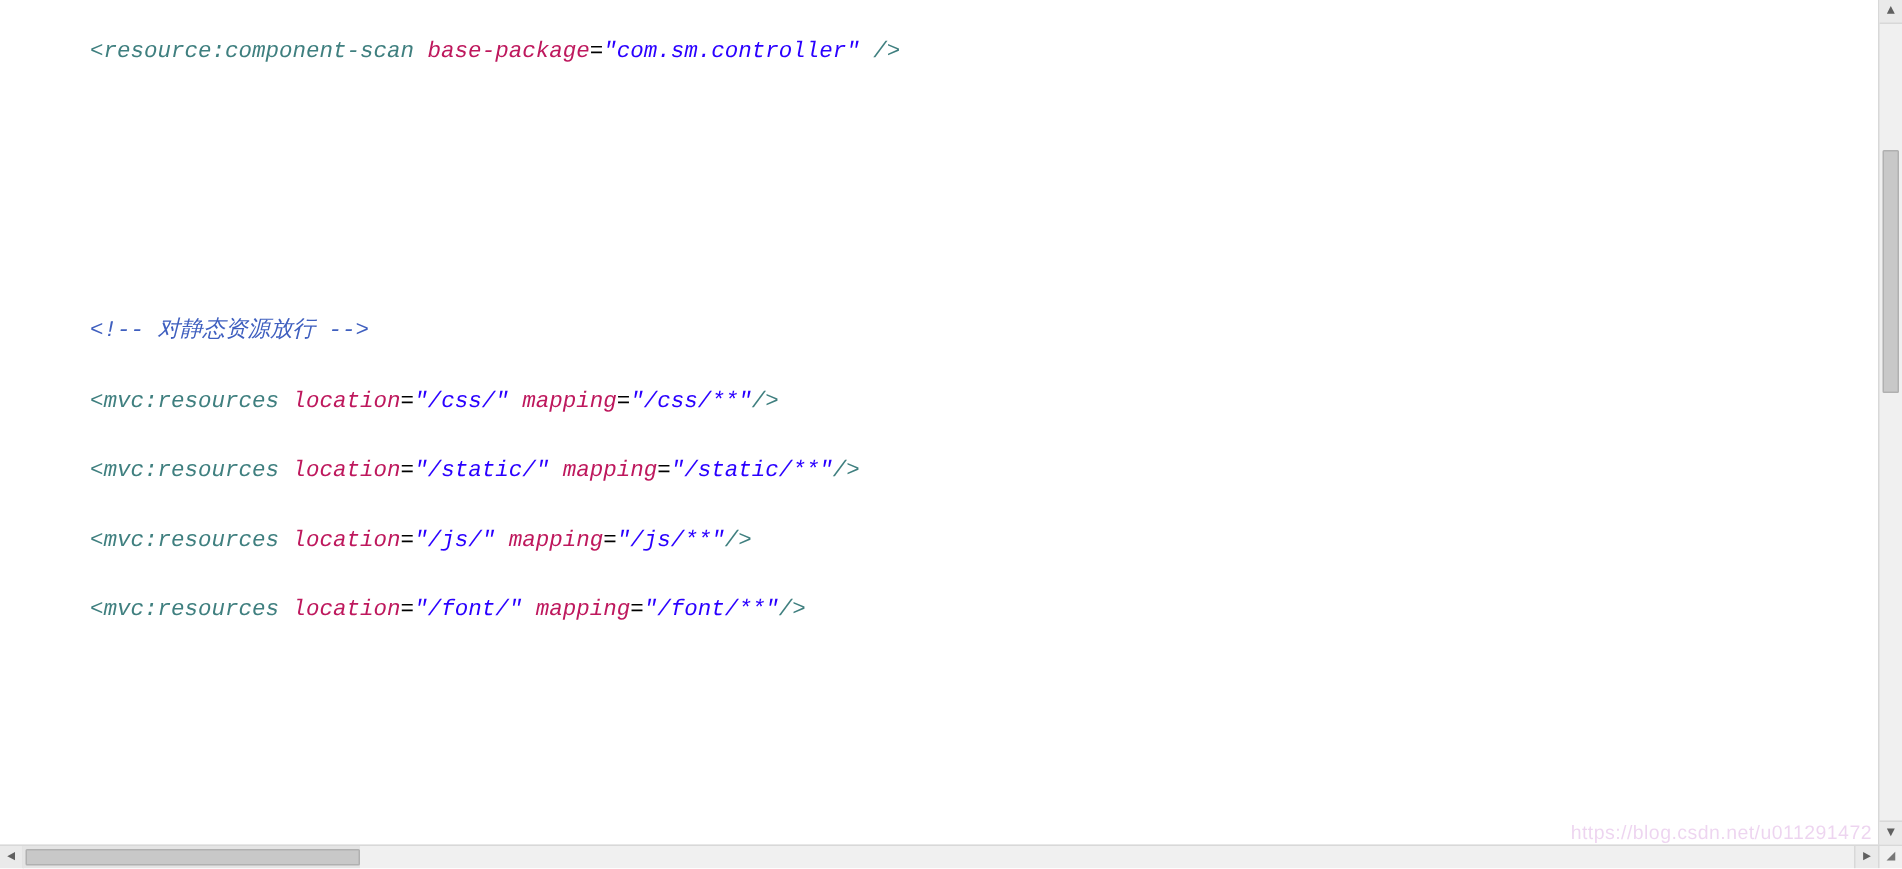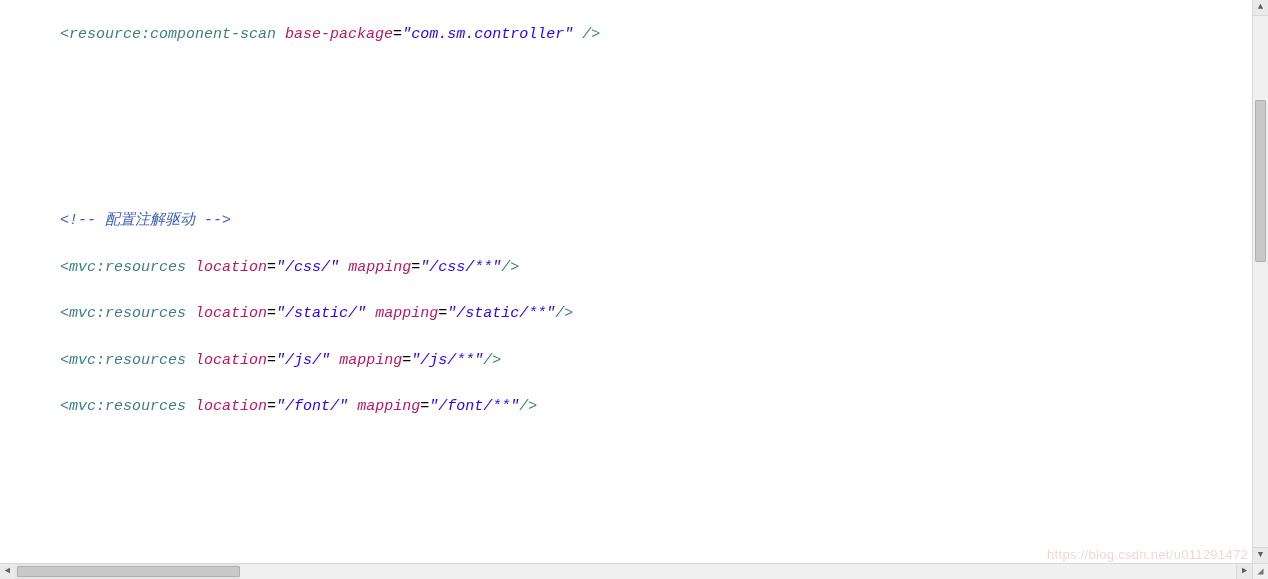--- a/index.html
+++ b/index.html
@@ -134,38 +134,38 @@
     justify-content: center;
     font-style: normal;
   }
   .watermark {
     position: absolute;
     right: 20px;
     bottom: 14px;
     font-family: Arial, sans-serif;
     font-style: normal;
     font-size: 13px;
-    color: #b91c1c;
+    color: #a21caf;
     opacity: 0.18;
     letter-spacing: 0.3px;
   }
 
   .line { display: block; }
 </style>
 </head>
 <body>
 
 <div class="viewport">
 
   <div class="code-area">
 <span class="line"><span class="ind1"></span><span class="tk-tag">&lt;</span><span class="tk-tag">resource:component-scan</span> <span class="tk-attr">base-package</span><span class="tk-eq">=</span><span class="tk-val">"com.sm.controller"</span> <span class="tk-tag">/&gt;</span></span>
 <span class="line">&nbsp;</span>
 <span class="line">&nbsp;</span>
 <span class="line">&nbsp;</span>
-<span class="line"><span class="ind1"></span><span class="tk-comd">&lt;!--</span><span class="tk-com"> 配置注解驱动 </span><span class="tk-comd">--&gt;</span></span>
+<span class="line"><span class="ind1"></span><span class="tk-comd">&lt;!--</span><span class="tk-com"> 对静态资源放行 </span><span class="tk-comd">--&gt;</span></span>
 <span class="line"><span class="ind1"></span><span class="tk-tag">&lt;</span><span class="tk-tag">mvc:resources</span> <span class="tk-attr">location</span><span class="tk-eq">=</span><span class="tk-val">"/css/"</span> <span class="tk-attr">mapping</span><span class="tk-eq">=</span><span class="tk-val">"/css/**"</span><span class="tk-tag">/&gt;</span></span>
 <span class="line"><span class="ind1"></span><span class="tk-tag">&lt;</span><span class="tk-tag">mvc:resources</span> <span class="tk-attr">location</span><span class="tk-eq">=</span><span class="tk-val">"/static/"</span> <span class="tk-attr">mapping</span><span class="tk-eq">=</span><span class="tk-val">"/static/**"</span><span class="tk-tag">/&gt;</span></span>
 <span class="line"><span class="ind1"></span><span class="tk-tag">&lt;</span><span class="tk-tag">mvc:resources</span> <span class="tk-attr">location</span><span class="tk-eq">=</span><span class="tk-val">"/js/"</span> <span class="tk-attr">mapping</span><span class="tk-eq">=</span><span class="tk-val">"/js/**"</span><span class="tk-tag">/&gt;</span></span>
 <span class="line"><span class="ind1"></span><span class="tk-tag">&lt;</span><span class="tk-tag">mvc:resources</span> <span class="tk-attr">location</span><span class="tk-eq">=</span><span class="tk-val">"/font/"</span> <span class="tk-attr">mapping</span><span class="tk-eq">=</span><span class="tk-val">"/font/**"</span><span class="tk-tag">/&gt;</span></span>
 
 
 
 
 
 

